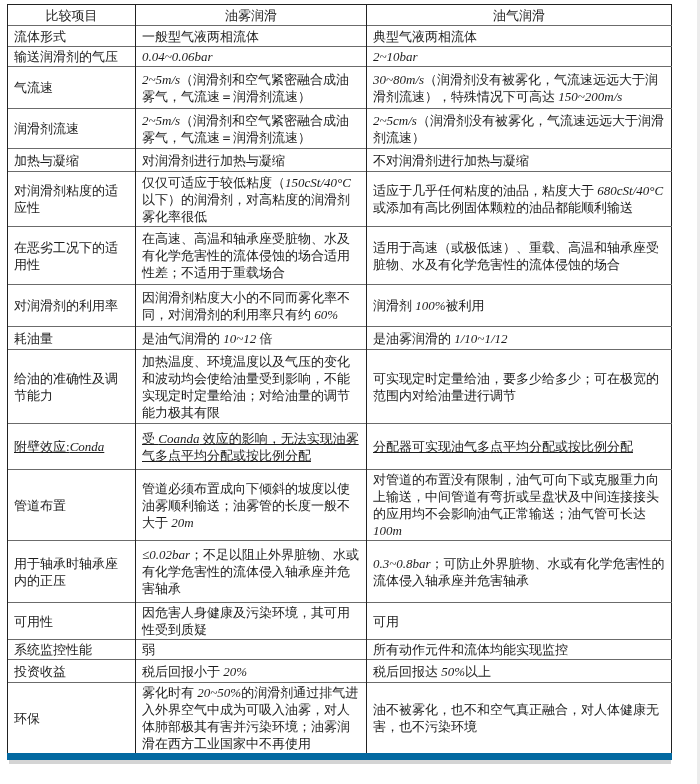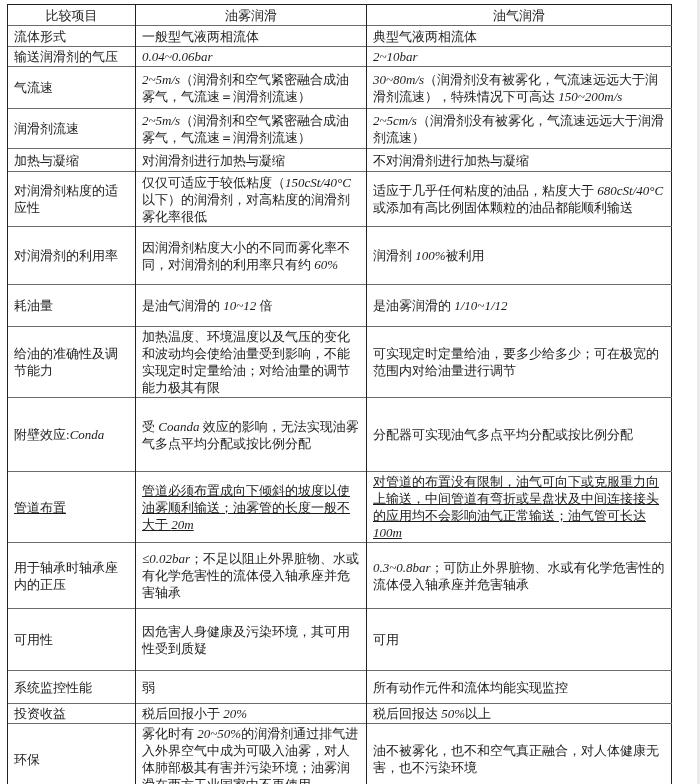--- a/index.html
+++ b/index.html
@@ -48,21 +48,21 @@
   
   thead tr            { height: 21px; }
   tbody tr:nth-child(1)  { height: 21px; }
   tbody tr:nth-child(2)  { height: 19px; }
   tbody tr:nth-child(3)  { height: 42px; }
   tbody tr:nth-child(4)  { height: 40px; }
   tbody tr:nth-child(5)  { height: 23px; }
   tbody tr:nth-child(6)  { height: 55px; }
   tbody tr:nth-child(7)  { height: 58px; }
   tbody tr:nth-child(8)  { height: 42px; }
-  tbody tr:nth-child(9)  { height: 35px; margin-left: 7px; }
+  tbody tr:nth-child(9)  { height: 23px; margin-left: 7px; }
   tbody tr:nth-child(10) { height: 74px; }
   tbody tr:nth-child(11) { height: 46px; text-decoration: underline; }
   tbody tr:nth-child(12) { height: 66px; }
   tbody tr:nth-child(13) { height: 62px; }
   tbody tr:nth-child(14) { height: 33px; }
   tbody tr:nth-child(15) { height: 20px; }
   tbody tr:nth-child(16) { height: 23px; }
   tbody tr:nth-child(17) { height: 22px; }
   tbody tr:nth-child(18) { height: 76px; }
 
@@ -123,20 +123,25 @@
     <td>加热与凝缩</td>
     <td>对润滑剂进行加热与凝缩</td>
     <td>不对润滑剂进行加热与凝缩</td>
   </tr>
         <tr>
     <td>对润滑剂粘度的适应性</td>
     <td>仅仅可适应于较低粘度（<i>150cSt/40°C</i> 以下）的润滑剂，对高粘度的润滑剂雾化率很低</td>
     <td>适应于几乎任何粘度的油品，粘度大于 <i>680cSt/40°C</i> 或添加有高比例固体颗粒的油品都能顺利输送</td>
   </tr>
         <tr>
+    <td>在恶劣工况下的适用性</td>
+    <td>在高速、高温和轴承座受脏物、水及有化学危害性的流体侵蚀的场合适用性差；不适用于重载场合</td>
+    <td>适用于高速（或极低速）、重载、高温和轴承座受脏物、水及有化学危害性的流体侵蚀的场合</td>
+  </tr>
+        <tr>
     <td>对润滑剂的利用率</td>
     <td>因润滑剂粘度大小的不同而雾化率不同，对润滑剂的利用率只有约 <i>60%</i></td>
     <td>润滑剂 <i>100%</i>被利用</td>
   </tr>
         <tr>
     <td>耗油量</td>
     <td>是油气润滑的 <i>10~12</i> 倍</td>
     <td>是油雾润滑的 <i>1/10~1/12</i></td>
   </tr>
         <tr>

